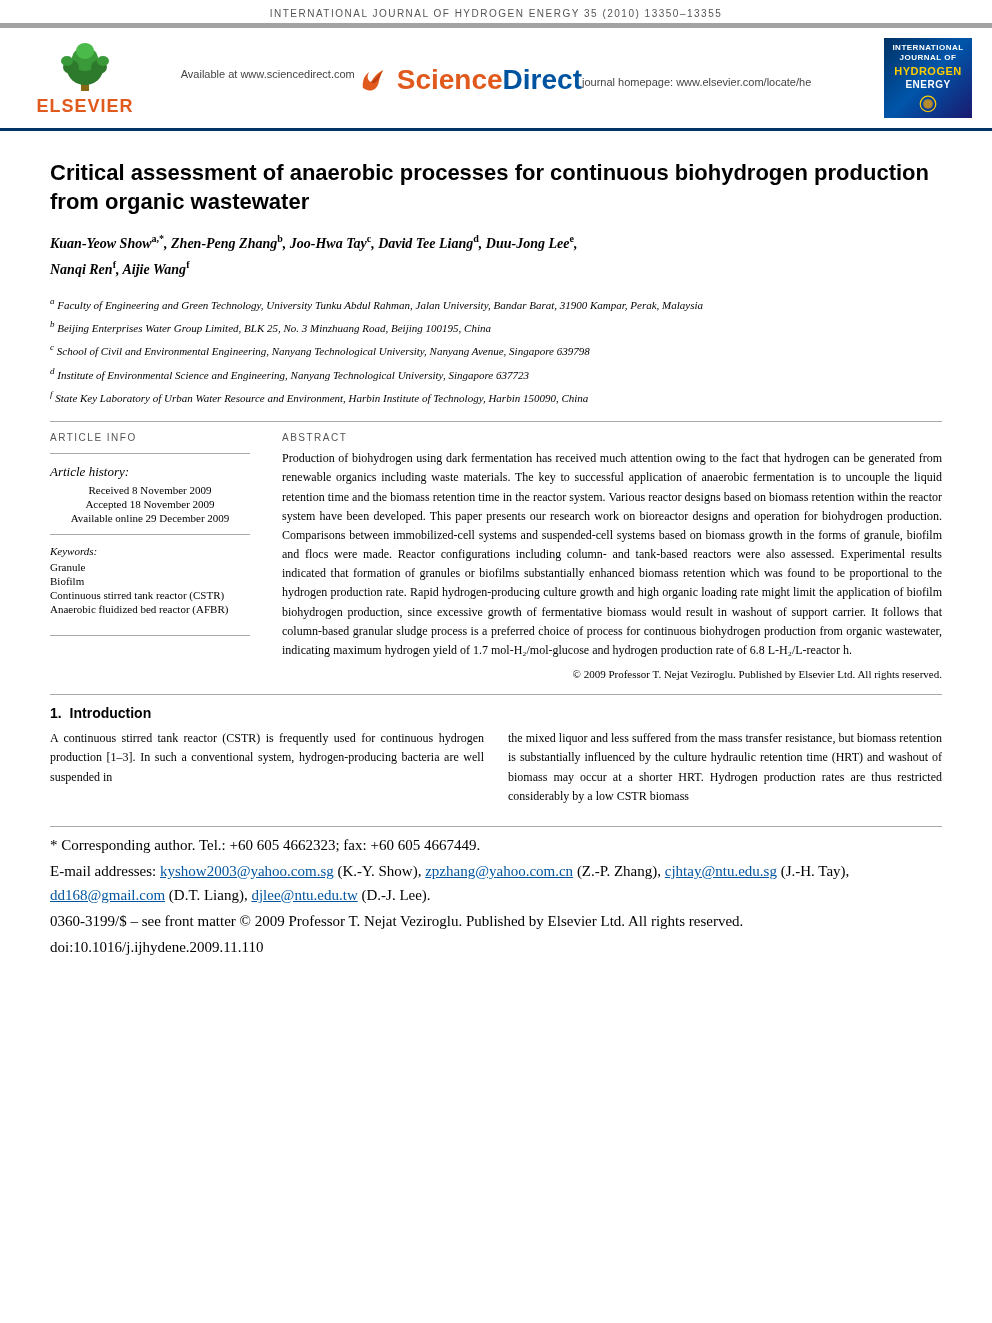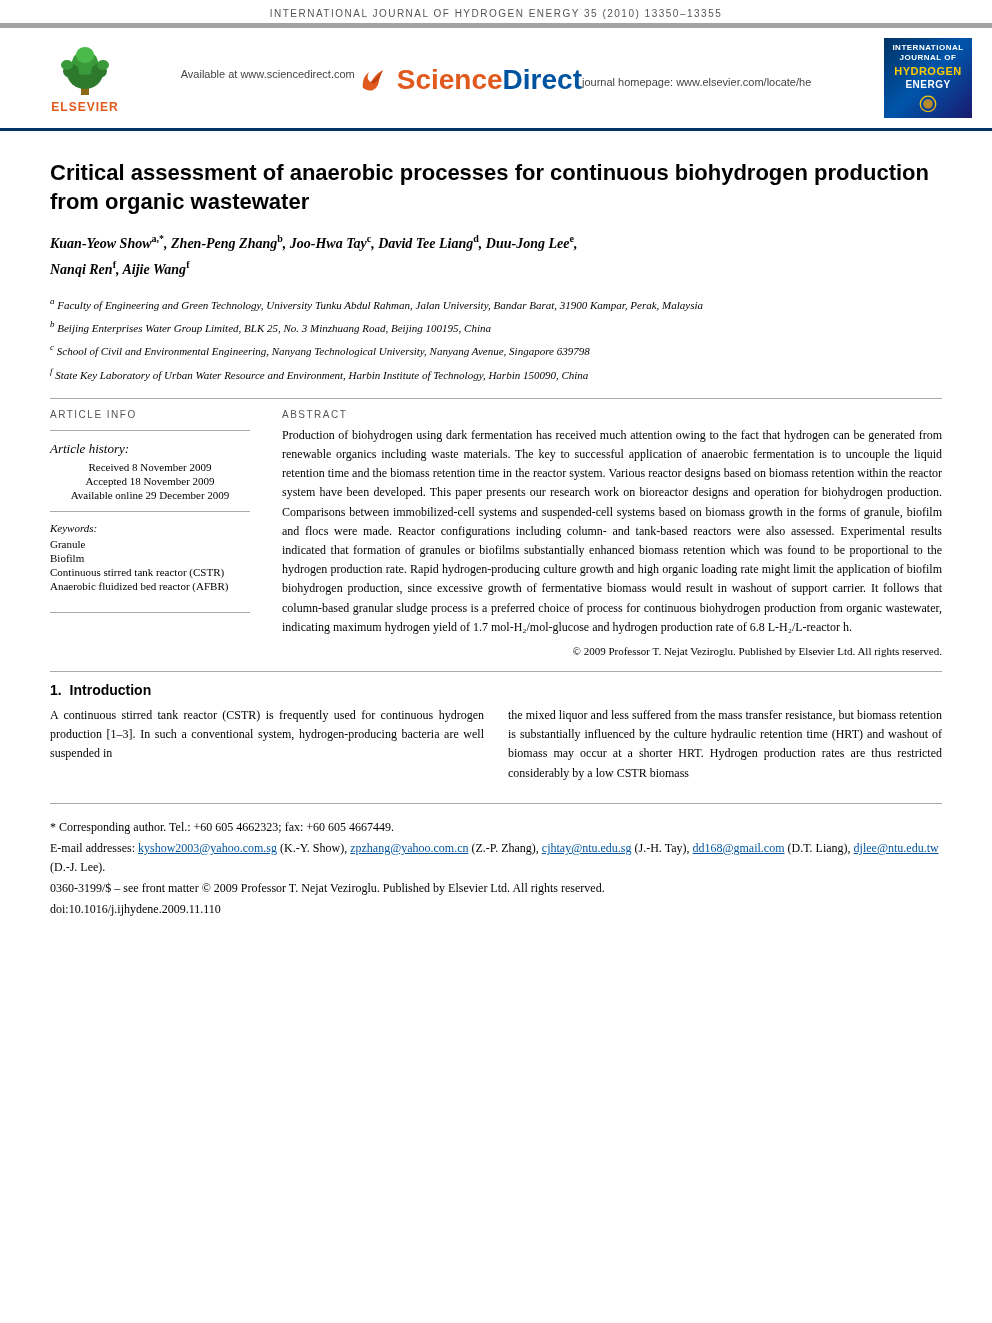--- a/index.html
+++ b/index.html
@@ -48,21 +48,21 @@
       align-items: center;
     }
 
     .elsevier-logo {
       display: flex;
       flex-direction: column;
       align-items: center;
     }
 
     .elsevier-text {
-      font-size: 12px;
+      font-size: 18px;
       font-weight: bold;
       color: #e05a1e;
       letter-spacing: 1px;
       font-family: Arial, sans-serif;
       margin-top: 2px;
     }
 
     .banner-center {
       flex: 1;
       display: flex;
@@ -297,22 +297,22 @@
       font-size: 12px;
       line-height: 1.6;
       text-align: justify;
       color: #000;
     }
 
     
     .footnote-area {
       border-top: 1px solid #aaa;
       margin-top: 20px;
-      padding-top: 14px;
-      font-size: 12px;
+      padding-top: 6px;
+      font-size: 15px;
       line-height: 1.6;
       color: #000;
     }
 
     .footnote-line {
       margin-bottom: 2px;
     }
 
     sup { font-size: 8px; }
 
@@ -400,20 +400,23 @@
 
     <div class="affiliations">
       <div class="affiliation-item">
         <sup class="aff-sup">a</sup> Faculty of Engineering and Green Technology, University Tunku Abdul Rahman, Jalan University, Bandar Barat, 31900 Kampar, Perak, Malaysia
       </div>
       <div class="affiliation-item">
         <sup class="aff-sup">b</sup> Beijing Enterprises Water Group Limited, BLK 25, No. 3 Minzhuang Road, Beijing 100195, China
       </div>
       <div class="affiliation-item">
         <sup class="aff-sup">c</sup> School of Civil and Environmental Engineering, Nanyang Technological University, Nanyang Avenue, Singapore 639798
+      </div>
+      <div class="affiliation-item">
+        <sup class="aff-sup">d</sup> Institute of Environmental Science and Engineering, Nanyang Technological University, Singapore 637723
       </div>
       <div class="affiliation-item">
         <sup class="aff-sup">f</sup> State Key Laboratory of Urban Water Resource and Environment, Harbin Institute of Technology, Harbin 150090, China
       </div>
     </div>
 
     <hr class="divider">
 
     <div class="two-col">
 

